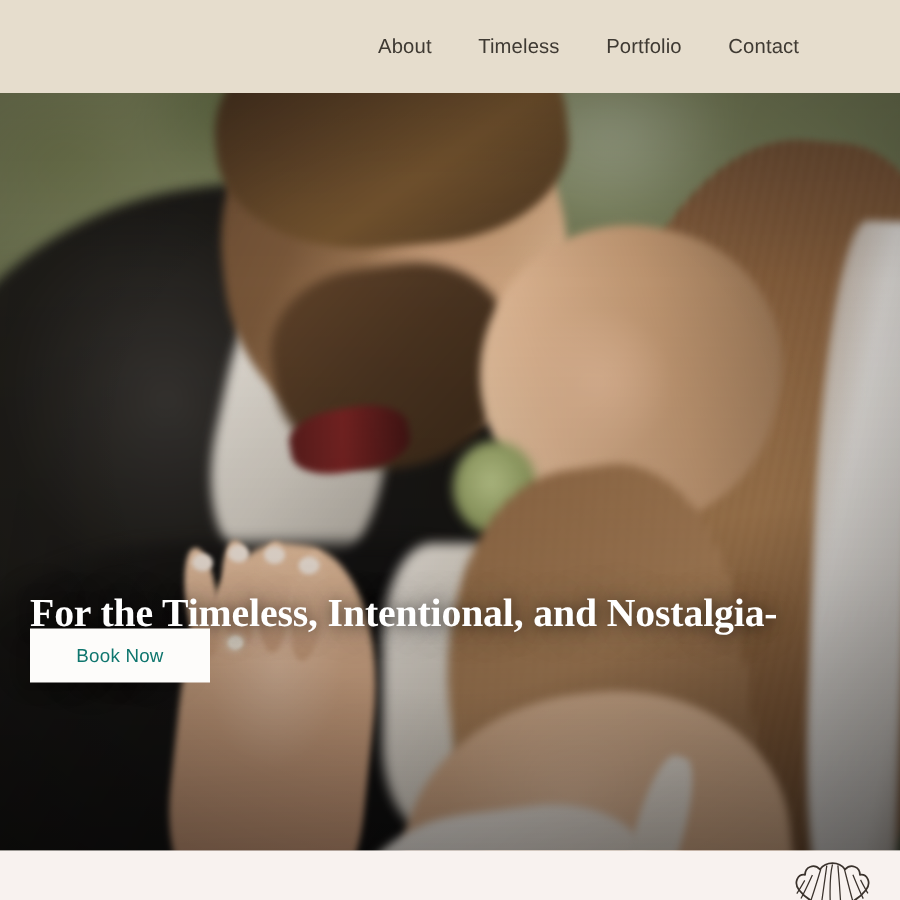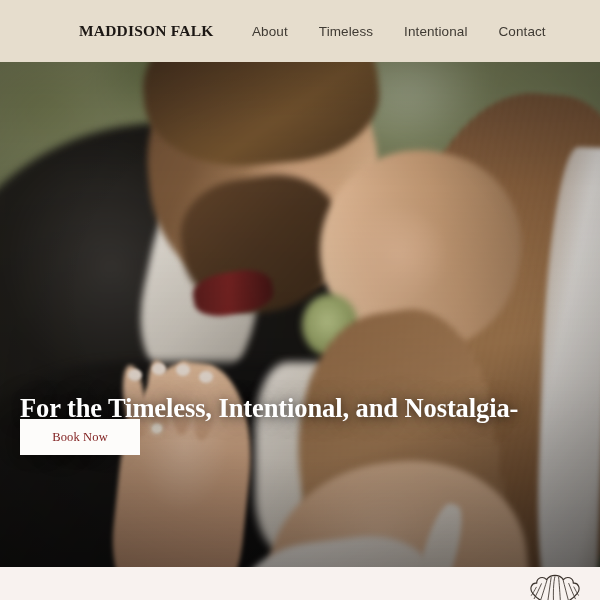--- a/index.html
+++ b/index.html
@@ -264,22 +264,22 @@
     color:#ffffff;
     text-shadow:0 1px 10px rgba(0,0,0,.55), 0 0 28px rgba(0,0,0,.35);
     letter-spacing:-.1px;
   }
   .book-now{
     position:absolute; left:20px; top:357px;
     width:120px; height:36px;
     background:#fdfcfa;
     border:none;
     display:flex; align-items:center; justify-content:center;
-    font-family:Liberation Serif, serif;
-    font-size:12.5px; color:#7f1d1d;
+    font-family:Liberation Sans, sans-serif;
+    font-size:12.5px; color:#0f766e;
     letter-spacing:.15px;
     cursor:pointer;
     z-index:6;
   }
 
   
   .footer-band{
     position:absolute; left:0; top:567px;
     width:600px; height:33px;
     background:#f8f2ef;
@@ -291,26 +291,25 @@
   }
   .shell-mark svg{ display:block; width:100%; height:100%; }
 </style>
 </head>
 <body>
 
 <div class="page">
 
   <header class="site-header">
 
-    <div class="logo">MADDISON FALK</div>
 
     <nav class="nav">
       <span class="nav-item">About</span>
       <span class="nav-item">Timeless</span>
-      <span class="nav-item">Intentional</span>
+      <span class="nav-item">Portfolio</span>
       <span class="nav-item">Contact</span>
     </nav>
 
   </header>
 
   <section class="hero">
 
     <div class="hero-photo">
       <div class="bg-foliage"></div>
       <div class="groom-suit"></div>

